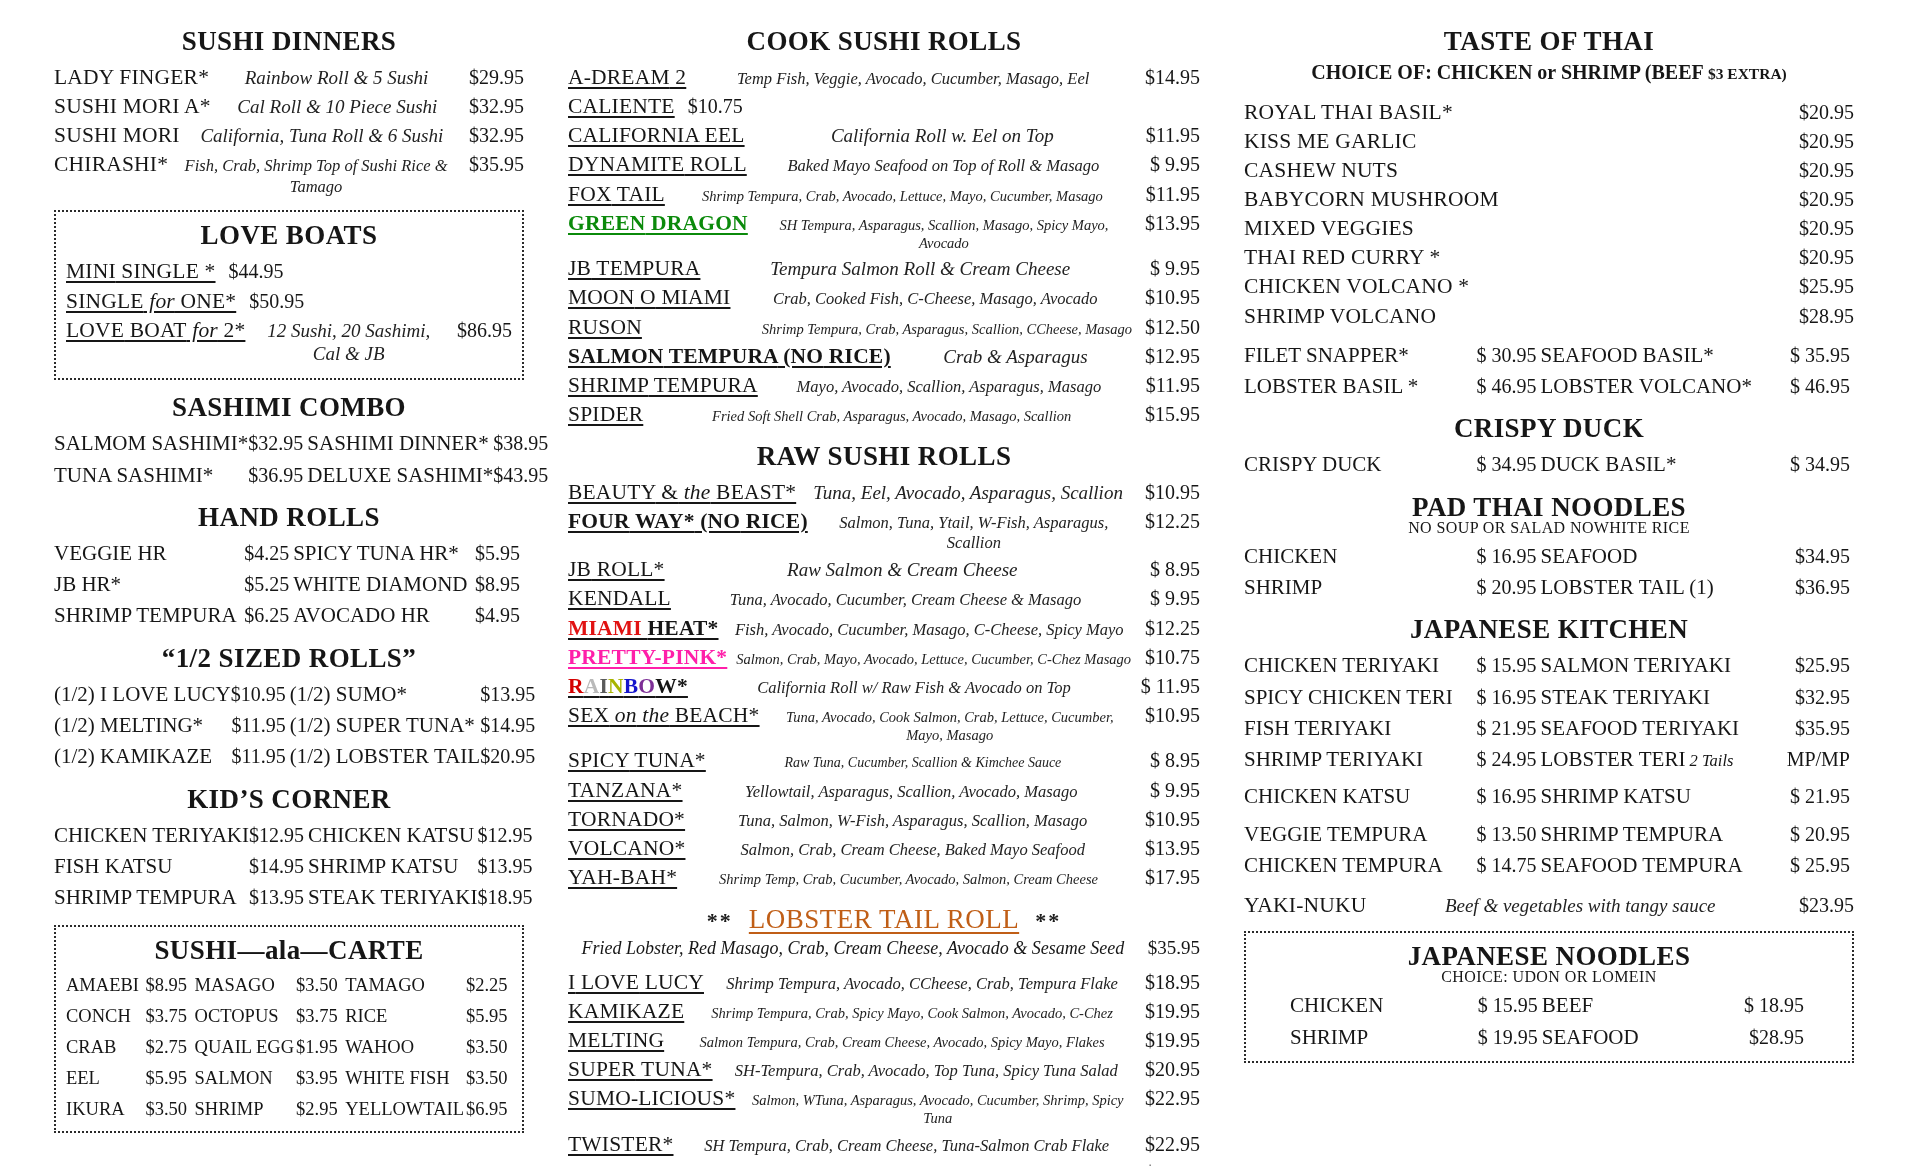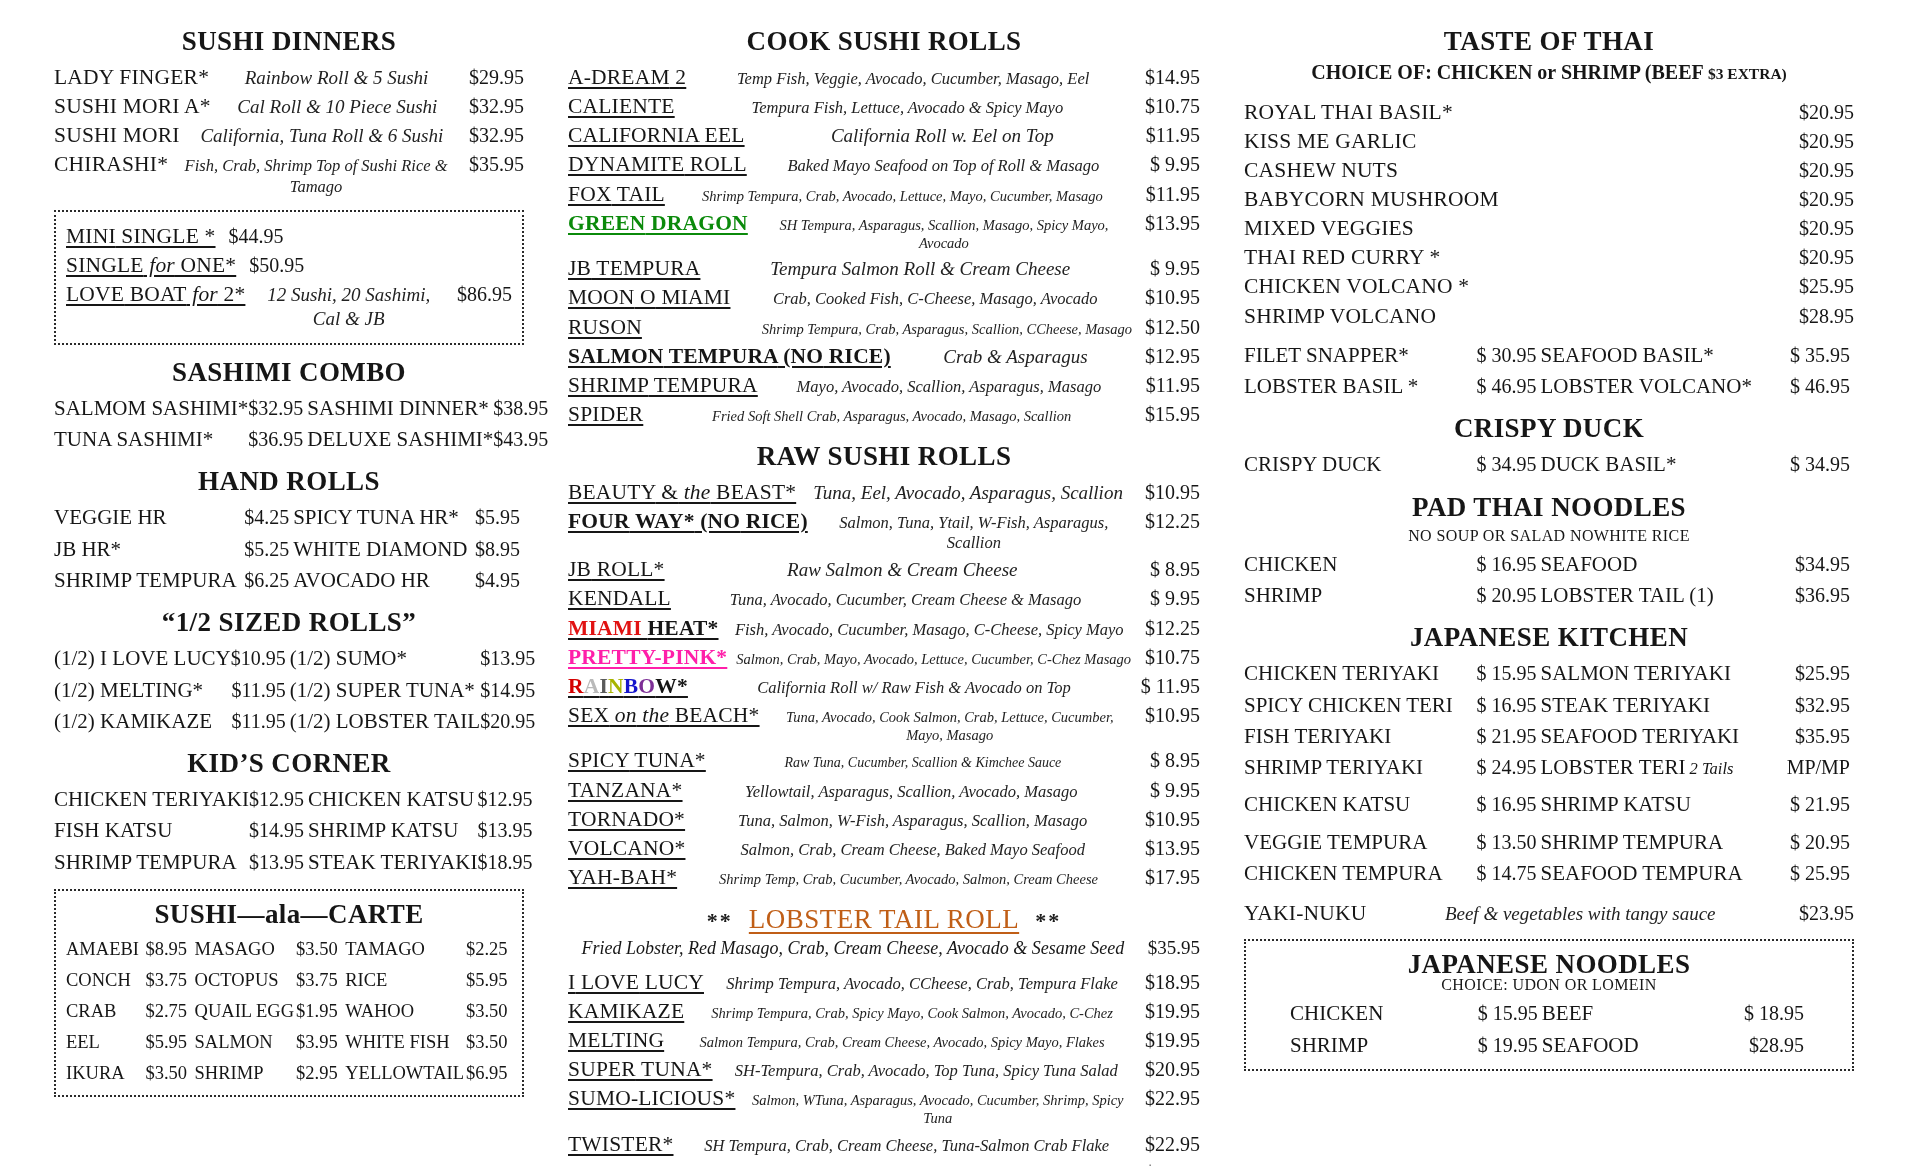--- a/index.html
+++ b/index.html
@@ -69,20 +69,21 @@
           </div>
           <div class="dish-row">
             <span class="dish-name"><span>CHIRASHI*</span></span>
             <span class="dish-desc" style="font-size: 16.5px;">Fish, Crab, Shrimp Top of Sushi Rice &amp; Tamago</span>
             <span class="dish-price">$35.95</span>
           </div>
         </div>
     </section>
 
     <section class="box">
+      <h2 class="section-title">LOVE BOATS</h2>
       <div id="rows-love-boats">
           <div class="dish-row">
             <span class="dish-name u"><span>MINI</span><span> SINGLE</span><span> *</span></span>
             <span class="dish-price">$44.95</span>
           </div>
           <div class="dish-row">
             <span class="dish-name u"><span>SINGLE</span><i> for</i><span> ONE*</span></span>
             <span class="dish-price">$50.95</span>
           </div>
           <div class="dish-row">
@@ -202,21 +203,20 @@
     <section>
       <h2 class="section-title">COOK SUSHI ROLLS</h2>
       <div id="rows-cook">
           <div class="dish-row">
             <span class="dish-name u"><span>A-DREAM</span><span> 2</span></span>
             <span class="dish-desc" style="font-size: 16.5px;">Temp Fish, Veggie, Avocado, Cucumber, Masago, Eel</span>
             <span class="dish-price">$14.95</span>
           </div>
           <div class="dish-row">
             <span class="dish-name u"><span>CALIENTE</span></span>
-            <span class="dish-desc" style="font-size: 16.5px;">Tempura Fish, Lettuce, Avocado &amp; Spicy Mayo</span>
             <span class="dish-price">$10.75</span>
           </div>
           <div class="dish-row">
             <span class="dish-name u"><span>CALIFORNIA</span><span> EEL</span></span>
             <span class="dish-desc" style="font-size: 19px;">California Roll w. Eel on Top</span>
             <span class="dish-price">$11.95</span>
           </div>
           <div class="dish-row">
             <span class="dish-name u"><span>DYNAMITE</span><span> ROLL</span></span>
             <span class="dish-desc" style="font-size: 16.5px;">Baked Mayo Seafood on Top of Roll &amp; Masago</span>
@@ -454,21 +454,21 @@
       <h2 class="section-title">CRISPY DUCK</h2>
       <div id="pairs-duck" class="pair-grid pg-right">
           <span class="cell-name">CRISPY DUCK</span>
           <span class="cell-price">$ 34.95</span>
           <span class="cell-name">DUCK BASIL*</span>
           <span class="cell-price">$ 34.95</span>
         </div>
     </section>
 
     <section>
-      <h2 class="section-title" style="margin-bottom:10px">PAD THAI NOODLES</h2>
+      <h2 class="section-title" style="margin-bottom:2px">PAD THAI NOODLES</h2>
       <div class="subtitle-sm">NO SOUP OR SALAD NOWHITE RICE</div>
       <div id="pairs-padthai" class="pair-grid pg-right">
           <span class="cell-name">CHICKEN</span>
           <span class="cell-price">$ 16.95</span>
           <span class="cell-name">SEAFOOD</span>
           <span class="cell-price">$34.95</span>
           <span class="cell-name">SHRIMP</span>
           <span class="cell-price">$ 20.95</span>
           <span class="cell-name">LOBSTER TAIL (1)</span>
           <span class="cell-price">$36.95</span>

